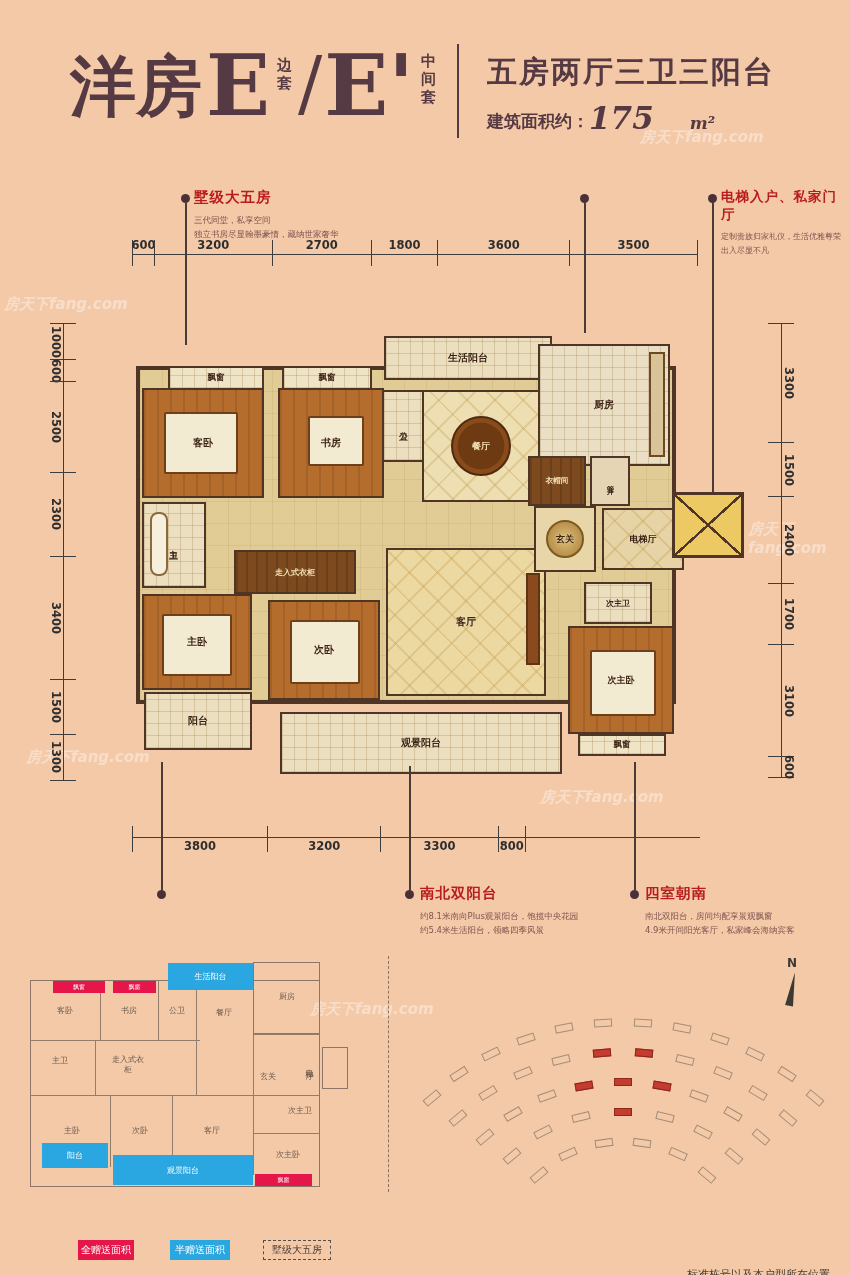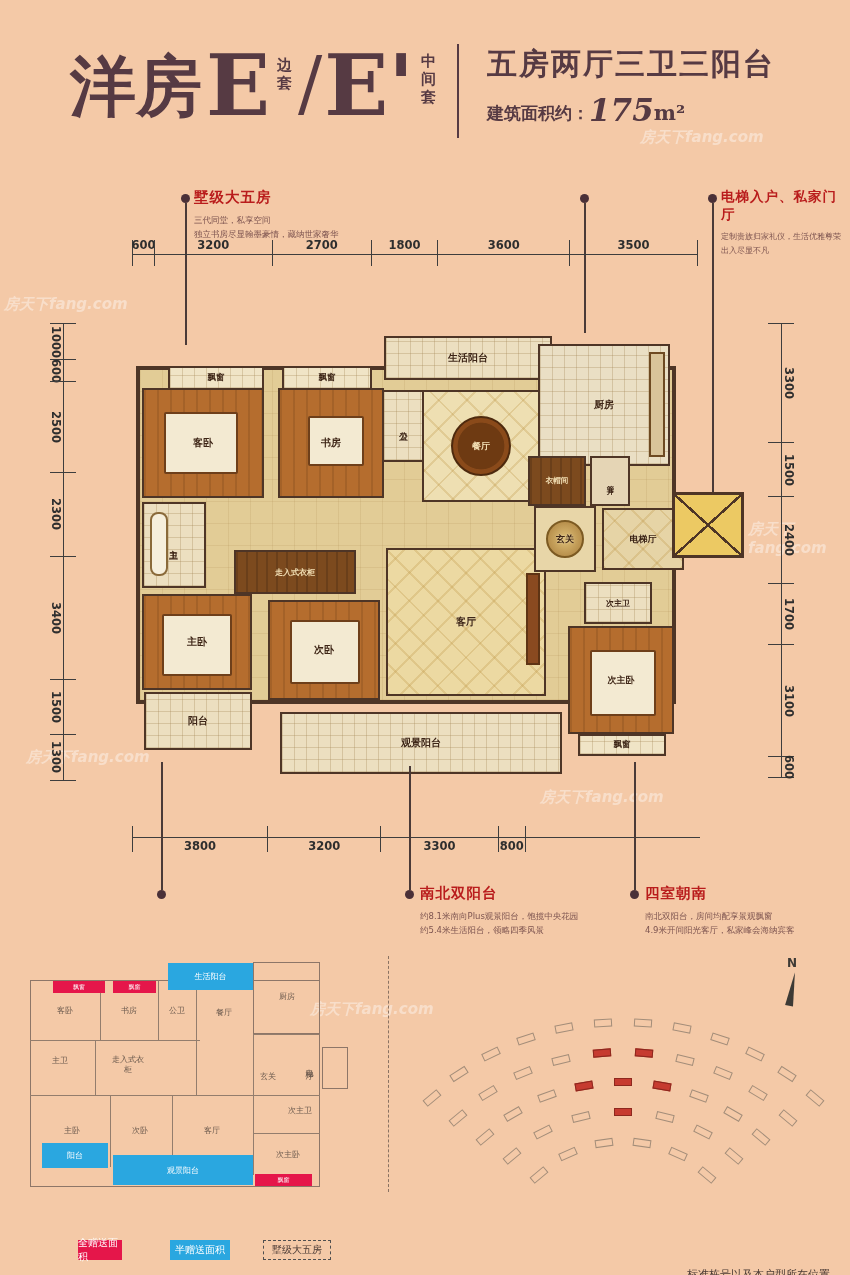--- a/index.html
+++ b/index.html
@@ -86,26 +86,26 @@
     </span>
     <span class="t-serif" style="font-size:72px;line-height:1.15;font-weight:normal;margin:0 2px;">/</span>
     <span class="t-serif" style="font-size:84px;line-height:1.05;">E'</span>
     <span class="tagcol" style="margin:10px 0 0 7px;">
       <span>中</span>
       <span>间</span>
       <span>套</span>
     </span>
   </div>
   <div class="abs" style="left:457px;top:44px;width:2px;height:94px;background:#563a43;"></div>
-  <div class="abs" style="left:487px;top:44px;">
+  <div class="abs" style="left:487px;top:52px;">
     <div class="spec-title">五房两厅三卫三阳台</div>
     <div style="margin-top:12px;display:flex;align-items:flex-end;">
       <span style="font-size:17px;font-weight:bold;">建筑面积约：</span>
       <span class="t-serif" style="font-size:31px;font-style:italic;line-height:.9;">175</span>
-      <span class="t-serif" style="font-size:21px;">m²</span>
+      <span class="t-serif" style="font-size:17px;font-style:italic;margin-left:36px;">m²</span>
     </div>
   </div>
 
   <span class="bullet" style="left:181px;top:194px;"></span>
   <div class="connector" style="left:185px;top:203px;height:142px;"></div>
   <div class="abs" style="left:194px;top:188px;">
     <div class="co-title">墅级大五房</div>
     <div class="co-desc">
       <div>三代同堂，私享空间</div>
       <div>独立书房尽显翰墨豪情，藏纳世家奢华</div>
@@ -364,21 +364,21 @@
     <span class="mlab wrap" style="left:100px;top:107px;">走入式衣柜</span>
     <span class="mlab" style="left:240px;top:118px;">玄关</span>
     <span class="mlab vert" style="left:280px;top:107px;">电梯厅</span>
     <span class="mlab" style="left:44px;top:172px;">主卧</span>
     <span class="mlab" style="left:112px;top:172px;">次卧</span>
     <span class="mlab" style="left:184px;top:172px;">客厅</span>
     <span class="mlab" style="left:272px;top:152px;">次主卫</span>
     <span class="mlab" style="left:260px;top:196px;">次主卧</span>
   </div>
 
-  <div class="leg red" style="left:78px;top:1240px;width:44px;">
+  <div class="leg red" style="left:78px;top:1240px;width:56px;">
       <span>全赠送面积</span>
     </div>
   <div class="leg blue" style="left:170px;top:1240px;width:60px;">
       <span>半赠送面积</span>
     </div>
   <div class="leg dash" style="left:263px;top:1240px;width:68px;">
       <span>墅级大五房</span>
     </div>
 
   <div class="abs" style="left:388px;top:956px;height:236px;border-left:1.5px dashed #8a7262;"></div>

